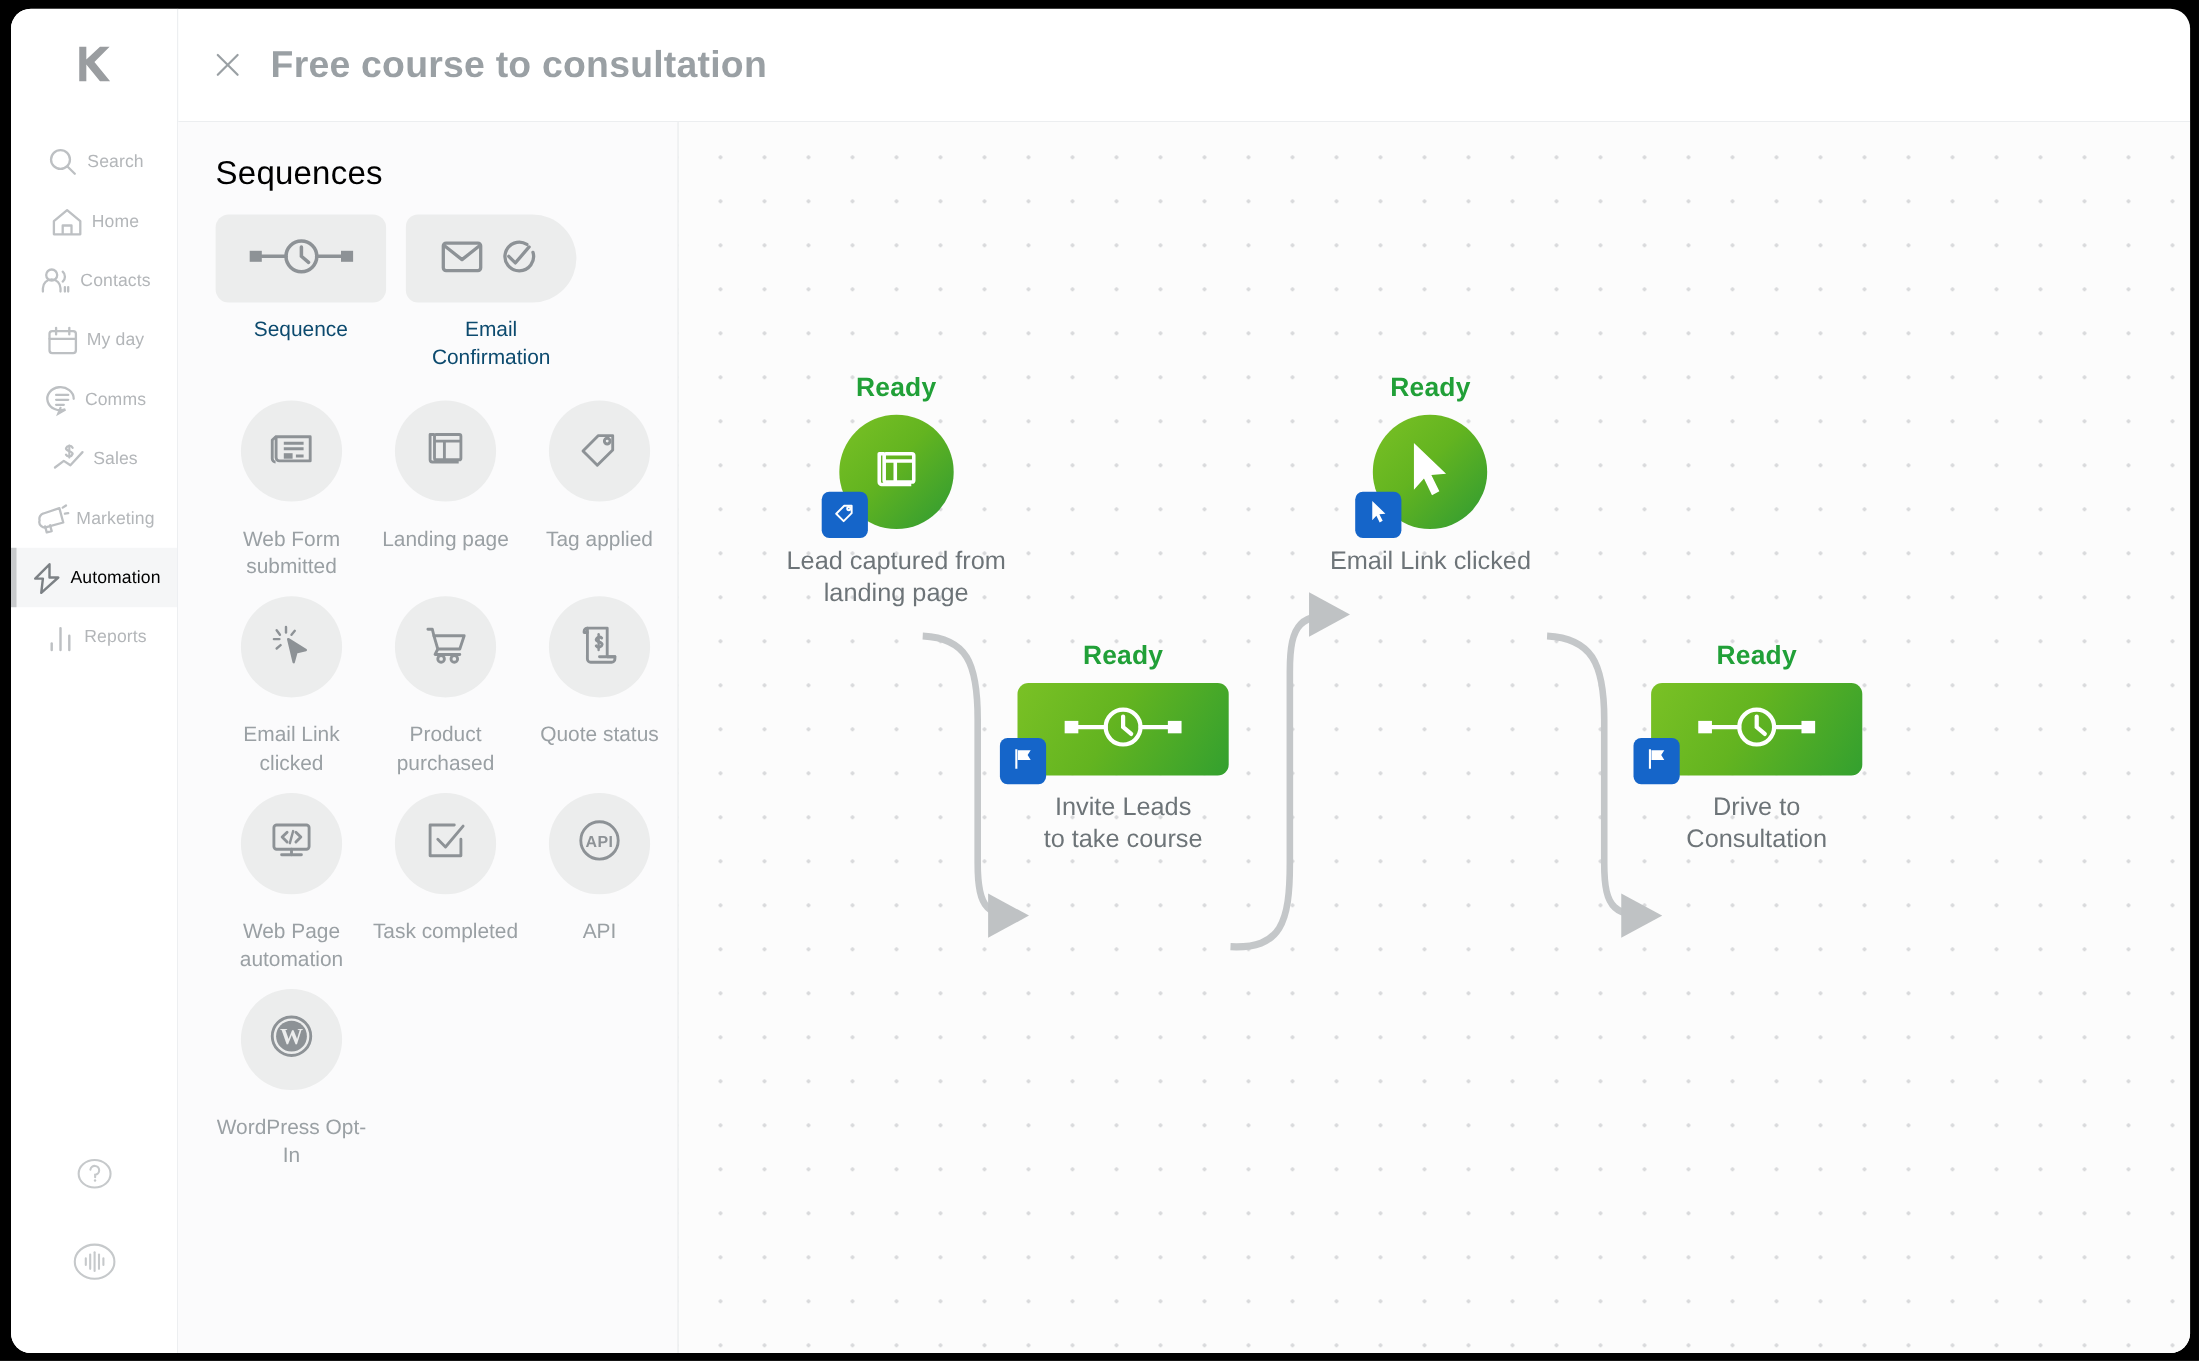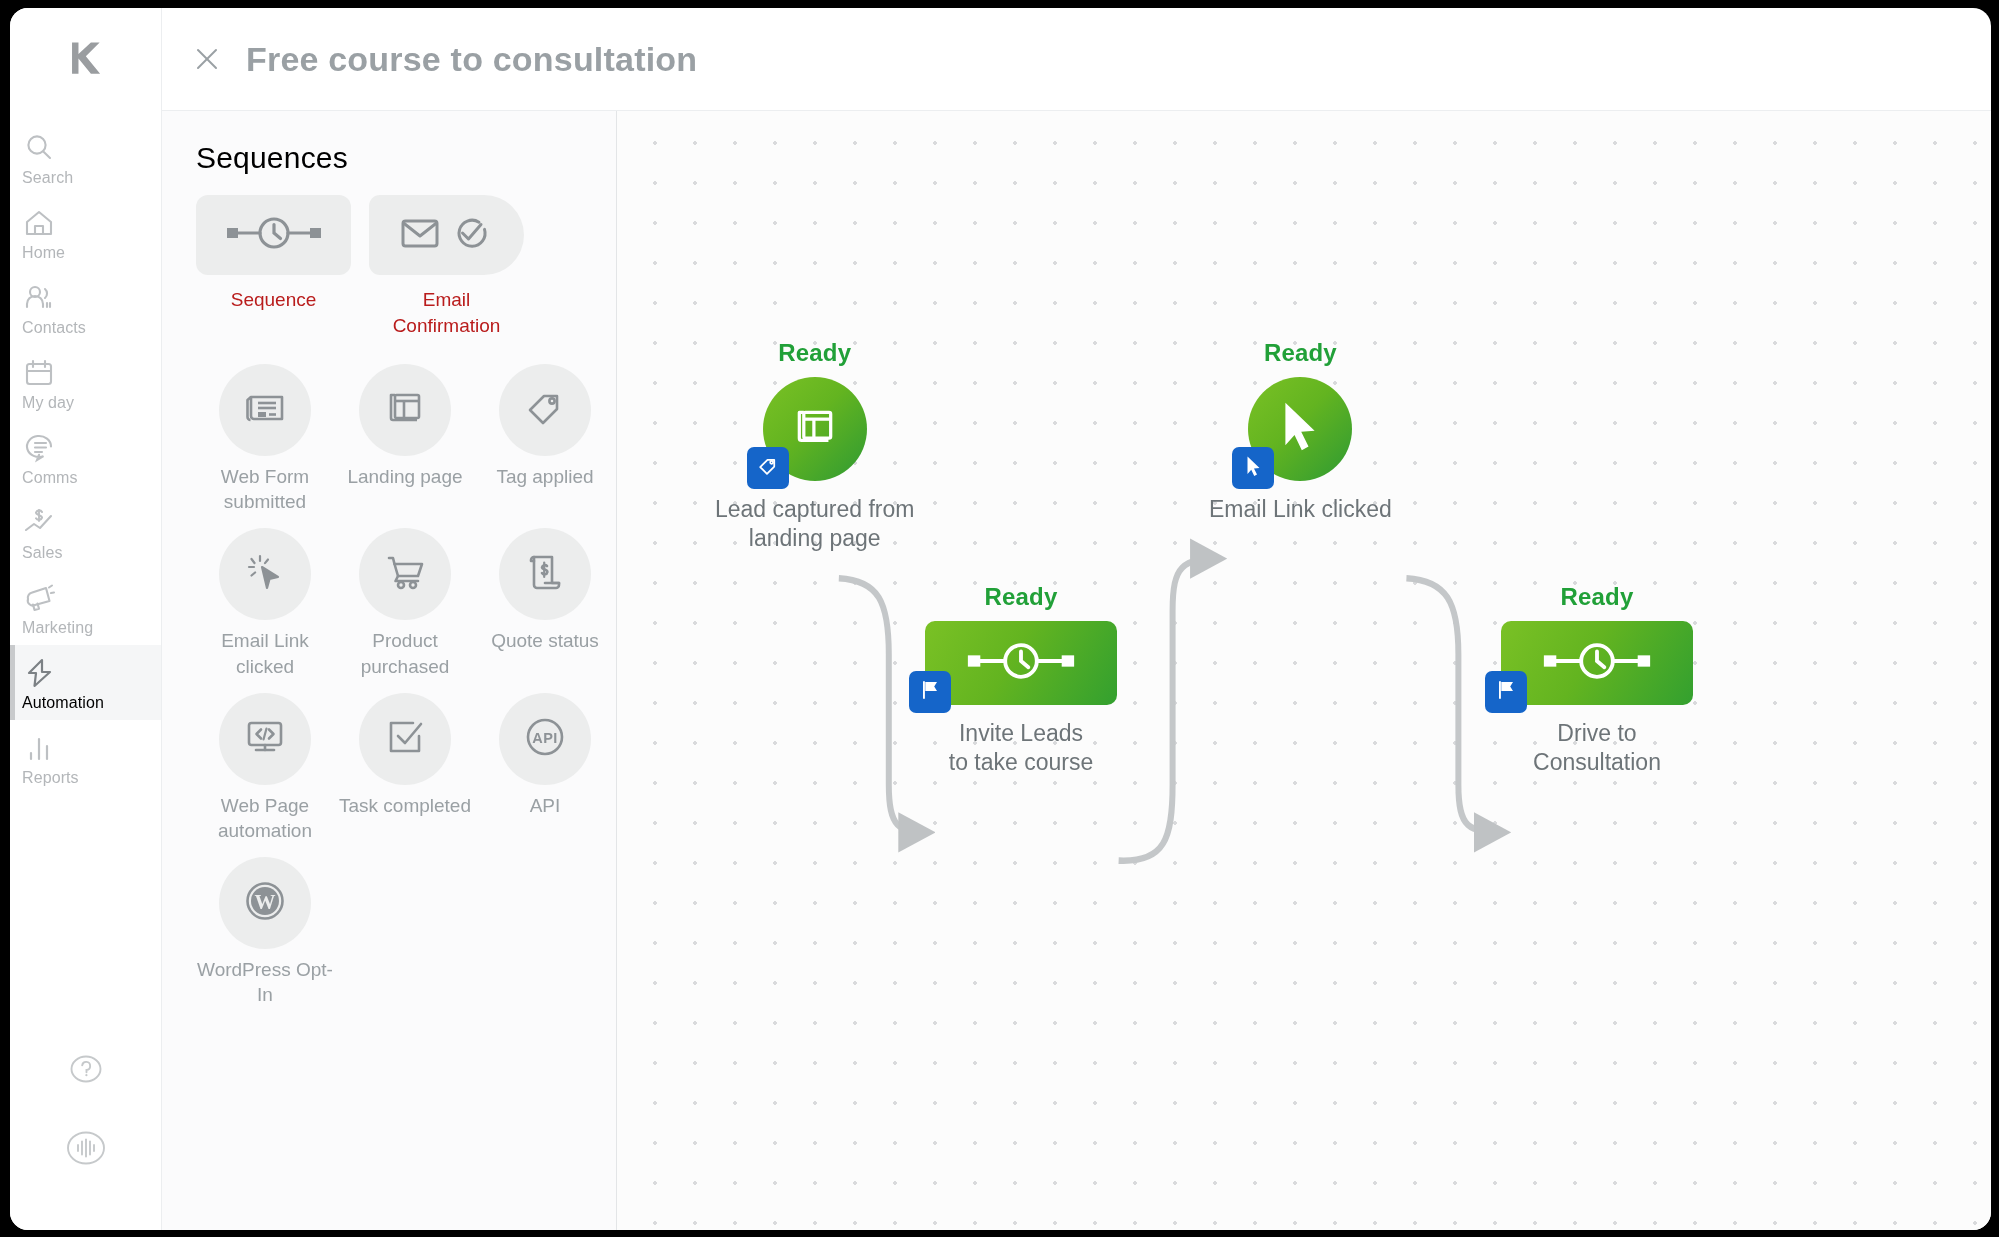--- a/index.html
+++ b/index.html
@@ -32,22 +32,22 @@
     position: relative;
   }
   .brand {
     height: 112px;
     display: flex; align-items: center; justify-content: center;
     width: 100%;
   }
   .nav-items { width: 100%; display: flex; flex-direction: column; align-items: center; }
   .nav-item {
     width: 100%;
-    padding: 11px 0 9px 12px;
-    display: flex; flex-direction: column; align-items: flex-start; justify-content: center;
+    padding: 11px 0 9px 0;
+    display: flex; align-items: center; justify-content: center;
     gap: 5px;
     cursor: pointer;
     position: relative;
   }
   .nav-item .nav-label {
     font-size: 16px;
     color: #b3b6b9;
     letter-spacing: .1px;
     line-height: 1;
   }
@@ -108,42 +108,42 @@
     width: 155px; height: 80px;
     background: #eceded;
     border-radius: 12px;
     display: flex; align-items: center; justify-content: center;
     gap: 10px;
   }
   .seq-chip.pill { border-radius: 12px 44px 44px 12px; }
   .seq-label {
     margin-top: 12px;
     font-size: 19px; line-height: 1.35;
-    color: #b91c1c; text-align: center;
+    color: #0c4a6e; text-align: center;
   }
 
   .goals-grid {
     display: grid;
     grid-template-columns: repeat(3, 138px);
     gap: 4px 2px;
     margin-top: 4px;
   }
   .goal-tile {
     width: 138px;
     display: flex; flex-direction: column; align-items: center;
     cursor: pointer;
     margin-bottom: 10px;
   }
   .goal-circle {
     width: 92px; height: 92px; border-radius: 50%;
     background: #eceded;
     display: flex; align-items: center; justify-content: center;
   }
   .goal-label {
-    margin-top: 8px;
+    margin-top: 22px;
     font-size: 19px; line-height: 1.32;
     color: #9aa0a4; text-align: center;
   }
 
   
   .canvas {
     flex: 1;
     position: relative;
     background-color: #fcfcfc;
     background-image: radial-gradient(#d9dadc 1.6px, transparent 1.7px);

